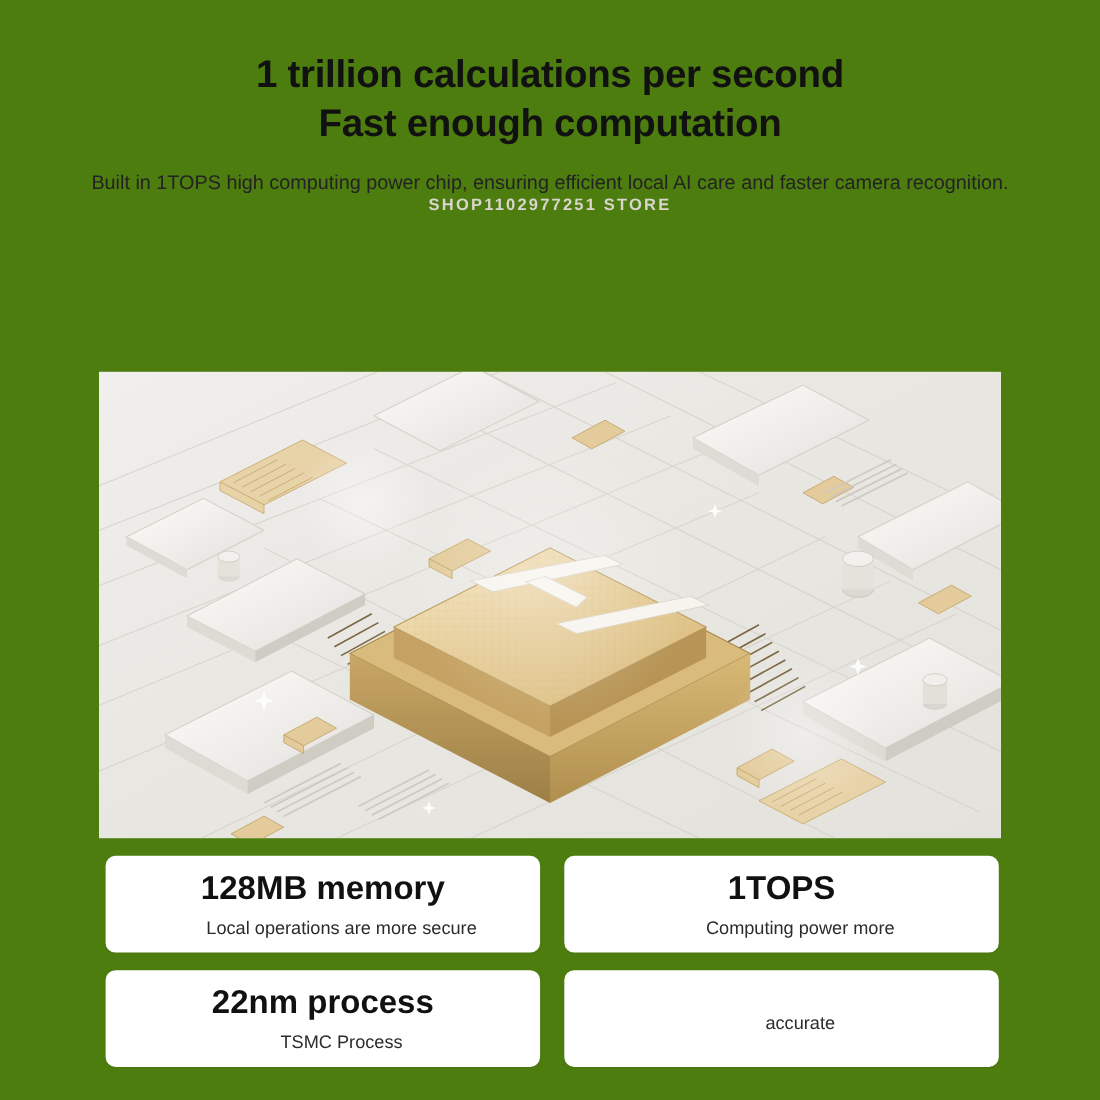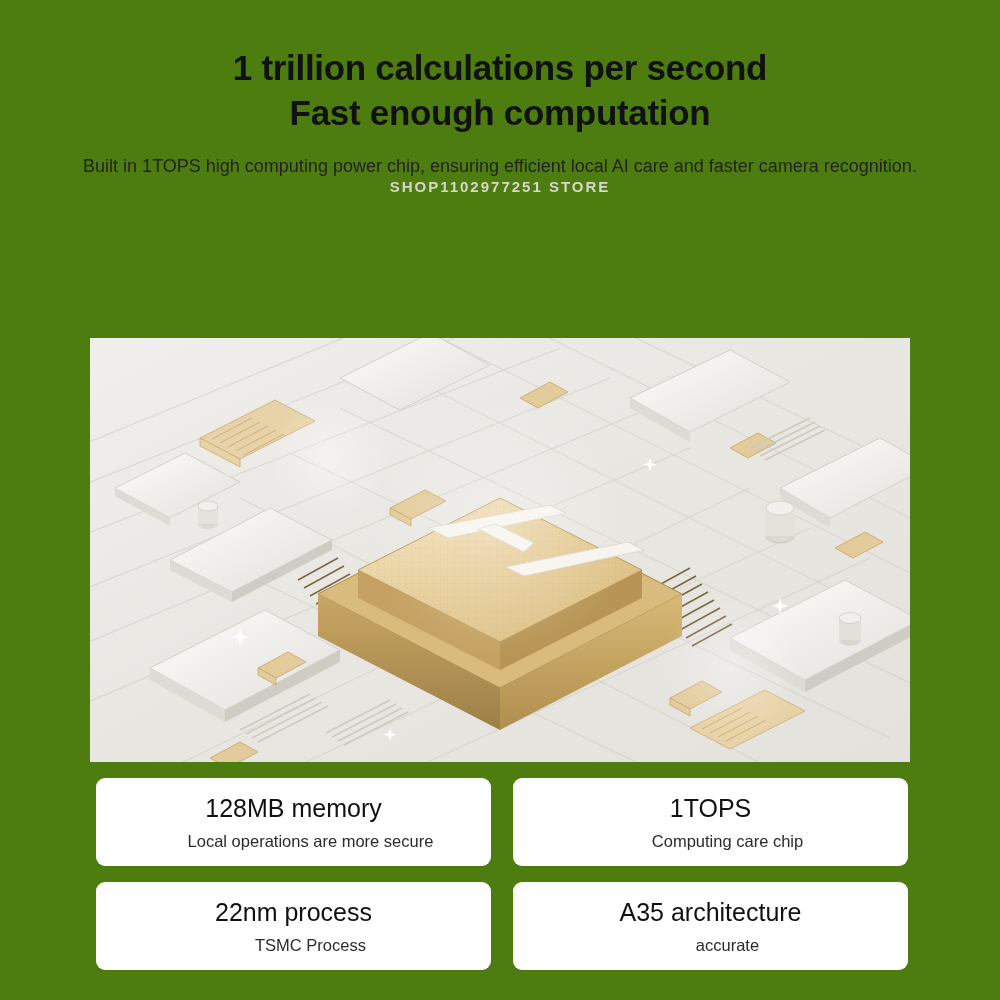--- a/index.html
+++ b/index.html
@@ -93,22 +93,22 @@
     height: 88px;
     background: #ffffff;
     border-radius: 9px;
     display: flex;
     flex-direction: column;
     align-items: center;
     justify-content: center;
     box-shadow: 0 1px 2px rgba(0,0,0,0.035);
   }
   .card-title {
-    font-size: 25px;
-    font-weight: normal;
+    font-size: 30px;
+    font-weight: bold;
     color: #111;
     line-height: 1.2;
   }
   .card-sub {
     margin-top: 9px;
     font-size: 16.5px;
     color: #2b2b2b;
     line-height: 1.2;
     padding-left: 34px;
   }
@@ -363,25 +363,24 @@
     </svg>
   </div>
 
   <div class="cards">
     <div class="card">
       <div class="card-title">128MB memory</div>
       <div class="card-sub">Local operations are more secure</div>
     </div>
     <div class="card">
       <div class="card-title">1TOPS</div>
-      <div class="card-sub">Computing care chip</div>
+      <div class="card-sub">Computing power more</div>
     </div>
     <div class="card">
       <div class="card-title">22nm process</div>
       <div class="card-sub">TSMC Process</div>
     </div>
     <div class="card">
-      <div class="card-title">A35 architecture</div>
       <div class="card-sub">accurate</div>
     </div>
   </div>
 
 </div>
 
 </body></html>

